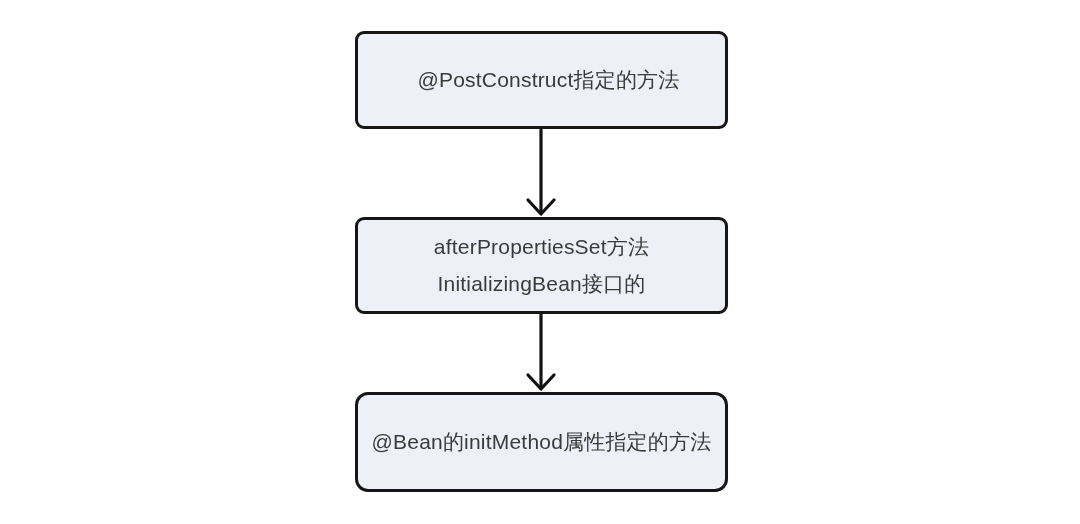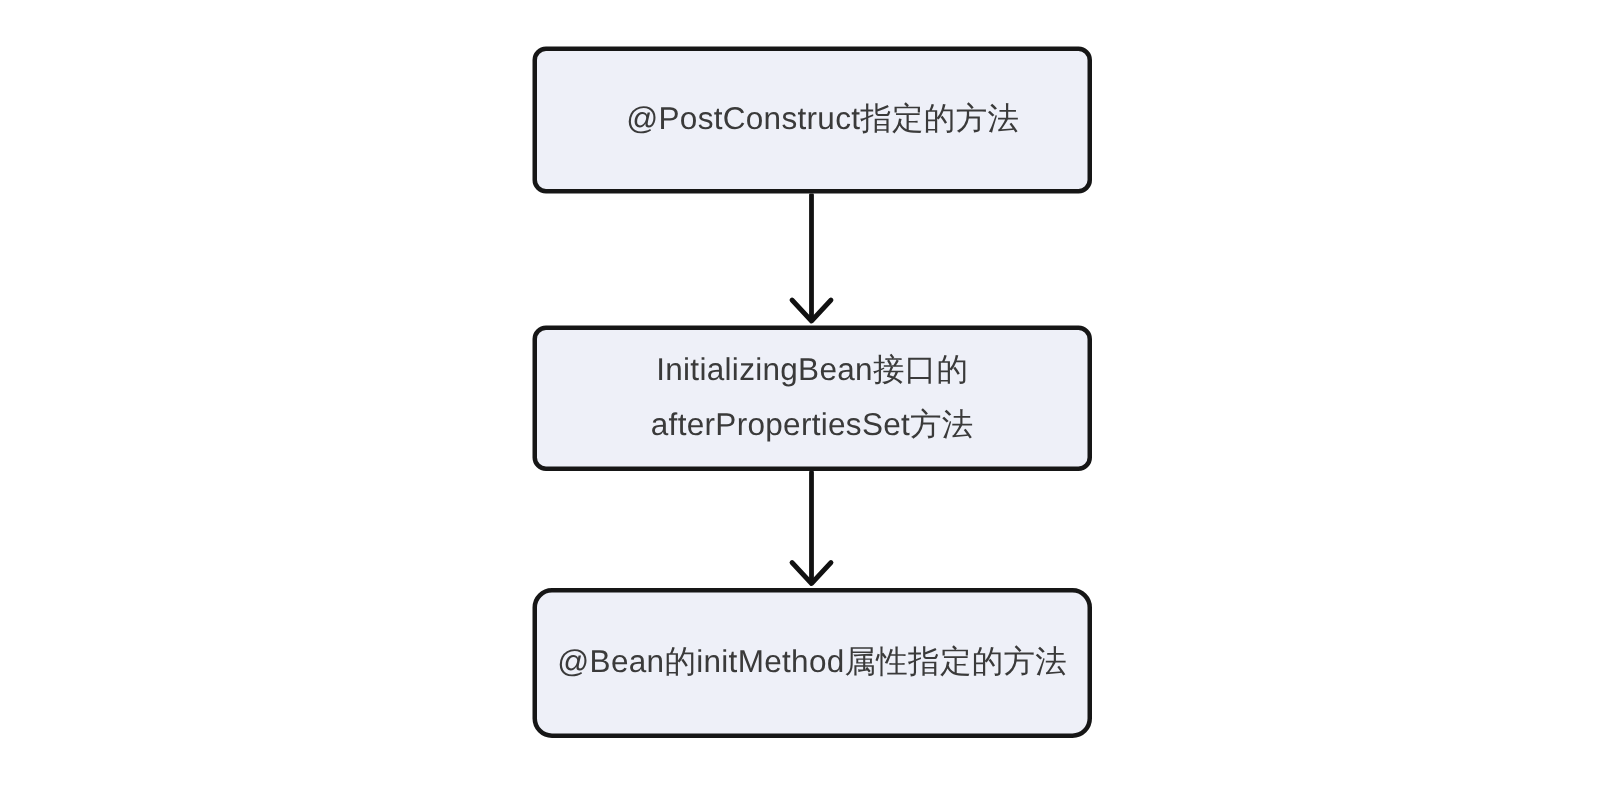--- a/index.html
+++ b/index.html
@@ -57,22 +57,22 @@
   <div class="node node-1">
     <span>@PostConstruct指定的方法</span>
   </div>
 
   <svg class="arrow arrow-1" width="32" height="88" viewBox="0 0 32 88" aria-hidden="true">
     <line x1="16" y1="1" x2="16" y2="83"></line>
     <polyline points="3,71 16,85 29,71"></polyline>
   </svg>
 
   <div class="node node-2">
+    <span>afterPropertiesSet方法</span>
     <span>InitializingBean接口的</span>
-    <span>afterPropertiesSet方法</span>
   </div>
 
   <svg class="arrow arrow-2" width="32" height="78" viewBox="0 0 32 78" aria-hidden="true">
     <line x1="16" y1="1" x2="16" y2="73"></line>
     <polyline points="3,61 16,75 29,61"></polyline>
   </svg>
 
   <div class="node node-3">
     <span>@Bean的initMethod属性指定的方法</span>
   </div>

